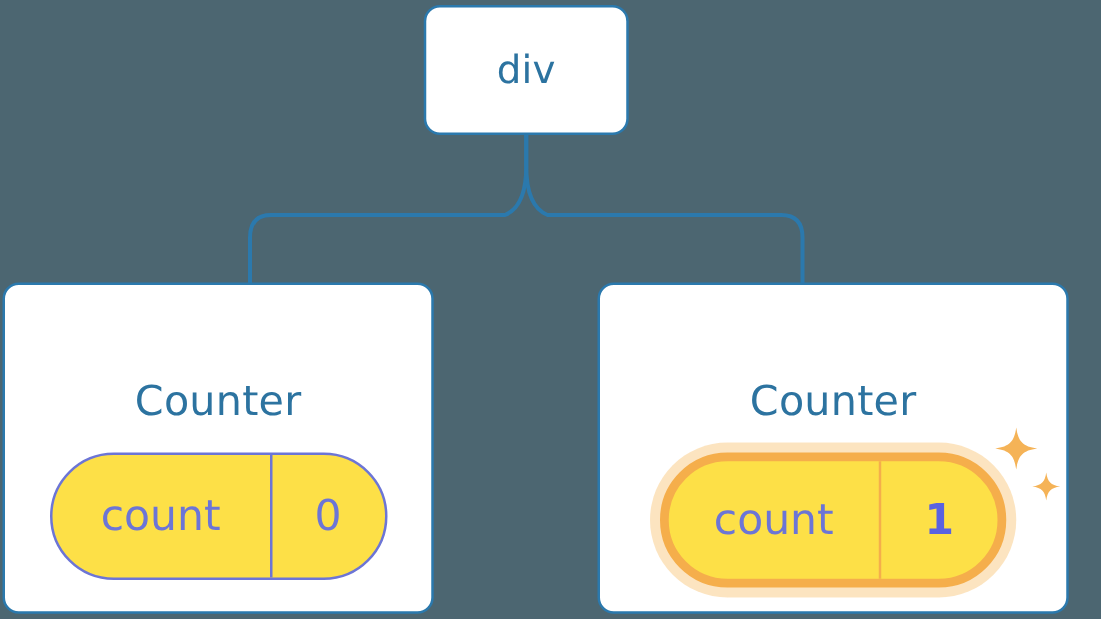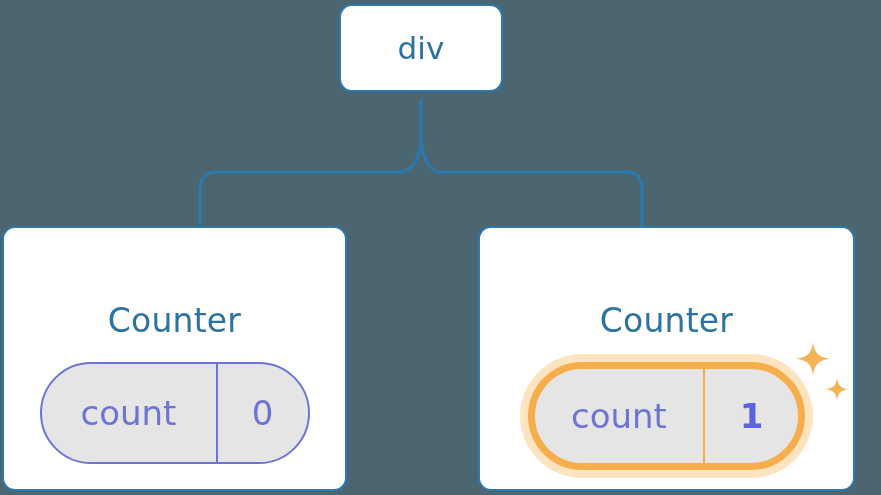--- a/index.html
+++ b/index.html
@@ -30,21 +30,21 @@
     position: absolute;
     background: #ffffff;
     border: 2px solid #2b79ad;
     box-sizing: border-box;
   }
 
   .node-root {
     left: 339px;
     top: 4px;
     width: 164px;
-    height: 88px;
+    height: 104px;
     border-radius: 13px;
     display: flex;
     align-items: center;
     justify-content: center;
   }
   .node-root .node-title {
     font-size: 31px;
     color: #2c73a0;
     letter-spacing: 0.2px;
     line-height: 1;
@@ -76,21 +76,21 @@
     display: flex;
     align-items: center;
     justify-content: center;
   }
 
   .pill {
     position: relative;
     display: flex;
     align-items: stretch;
     box-sizing: border-box;
-    background: #e5e5e5;
+    background: #fde047;
   }
 
   
   .pill.plain {
     width: 270px;
     height: 102px;
     border: 2px solid #6c75d6;
     border-radius: 51px;
   }
   .pill.plain .pill-key,

